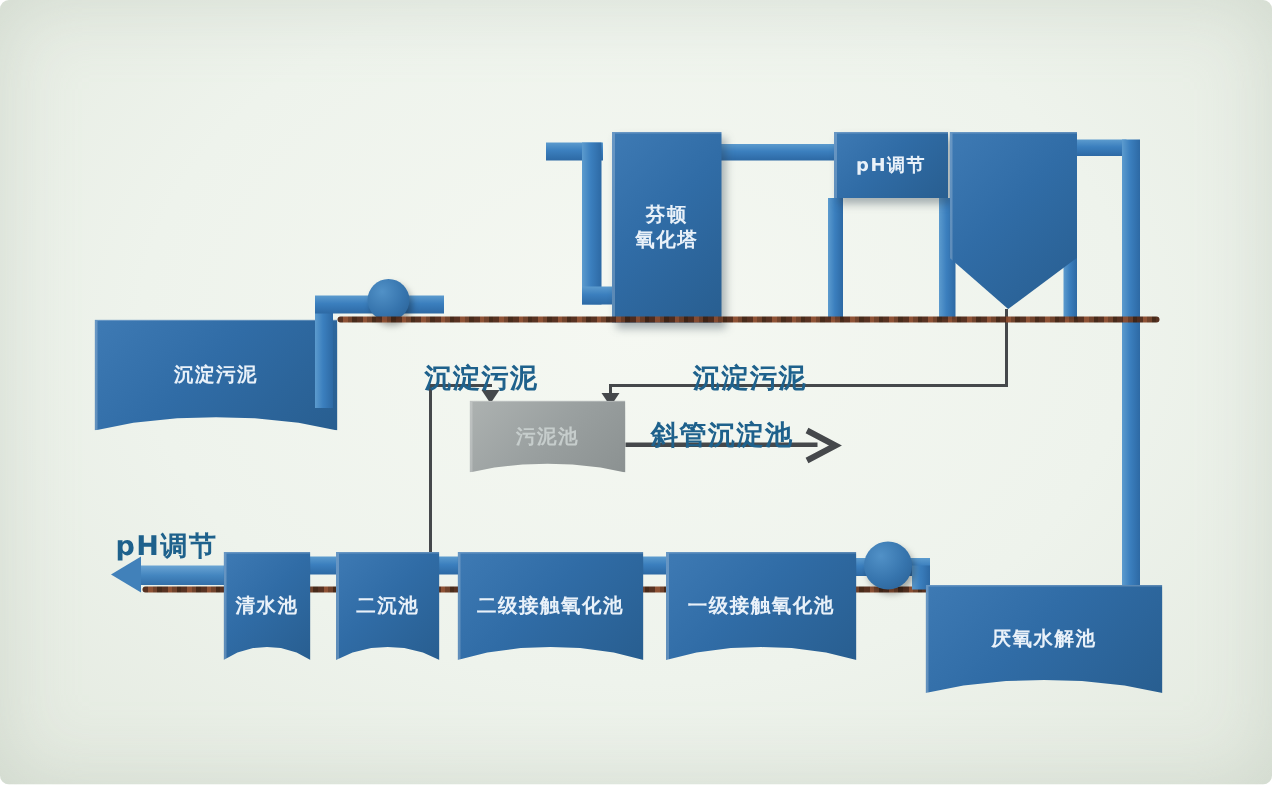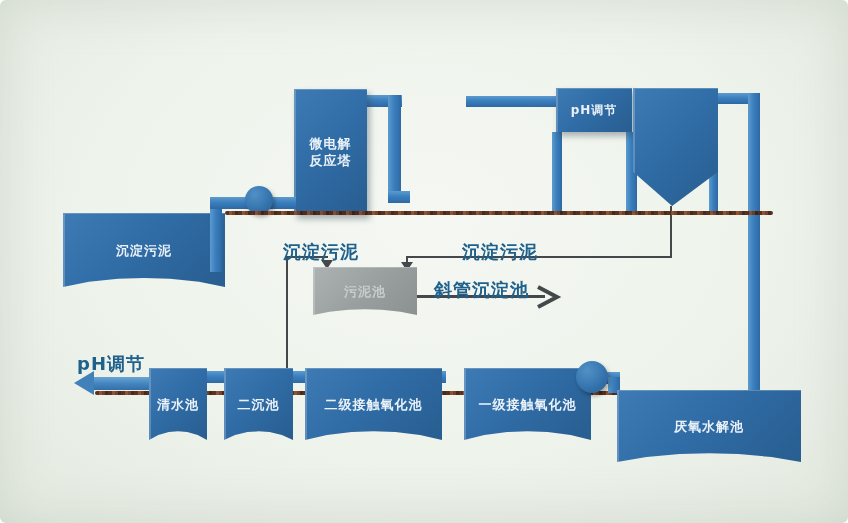--- a/index.html
+++ b/index.html
@@ -102,25 +102,25 @@
     <path d="M4 4 L23 14 L4 24" stroke="#45484b" stroke-width="4" fill="none"></path>
   </svg>
 
   <div class="d-shaft" style="left:93px; top:377px; width:68px; height:13px;"></div>
   <div class="d-head" style="left:74px; top:371px;"></div>
 
   <div class="tank wavy" style="left:63px; top:213px; width:162px; height:74px;">
     <span>沉淀污泥</span>
   </div>
 
-  <div class="tank" style="left:294px; top:89px; width:73px; height:126px;">
-    <span>微电解</span>
-    <span>反应塔</span>
+
+  <div class="tank" style="left:408px; top:88px; width:73px; height:127px;">
+    <span>芬顿</span>
+    <span>氧化塔</span>
   </div>
-
 
   <div class="tank" style="left:556px; top:88px; width:76px; height:44px; font-size:12px;">
     <span>pH调节</span>
   </div>
 
   <div class="tank funnel pad-top" style="left:633px; top:88px; width:85px; height:118px; padding-top:0;">
     <span style="margin-top:-44px;">斜管沉淀池</span>
   </div>
 
   <div class="tank wavy" style="left:149px; top:368px; width:58px; height:72px;">
@@ -128,29 +128,29 @@
   </div>
 
   <div class="tank wavy gray" style="left:313px; top:267px; width:104px; height:48px;">
     <span>污泥池</span>
   </div>
 
   <div class="tank wavy" style="left:224px; top:368px; width:69px; height:72px;align-items:center;">
     <span>二沉池</span>
   </div>
 
-  <div class="tank wavy" style="left:305px; top:368px; width:137px; height:72px;">
+  <div class="tank wavy" style="left:305px; top:368px; width:124px; height:72px;">
     <span>二级接触氧化池</span>
   </div>
 
-  <div class="tank wavy" style="left:444px; top:368px; width:127px; height:72px;margin-left:20px;">
+  <div class="tank wavy" style="left:444px; top:368px; width:127px; height:72px;">
     <span>一级接触氧化池</span>
   </div>
 
-  <div class="tank wavy" style="left:617px; top:390px; width:184px; height:72px;">
+  <div class="tank wavy" style="left:617px; top:390px; width:158px; height:72px;">
     <span>厌氧水解池</span>
   </div>
 
   <div class="flabel" style="left:283px; top:240px;">沉淀污泥</div>
   <div class="flabel" style="left:462px; top:240px;">沉淀污泥</div>
   <div class="flabel" style="left:434px; top:278px;">斜管沉淀池</div>
   <div class="flabel" style="left:77px; top:352px;">pH调节</div>
 
 </div>
 

